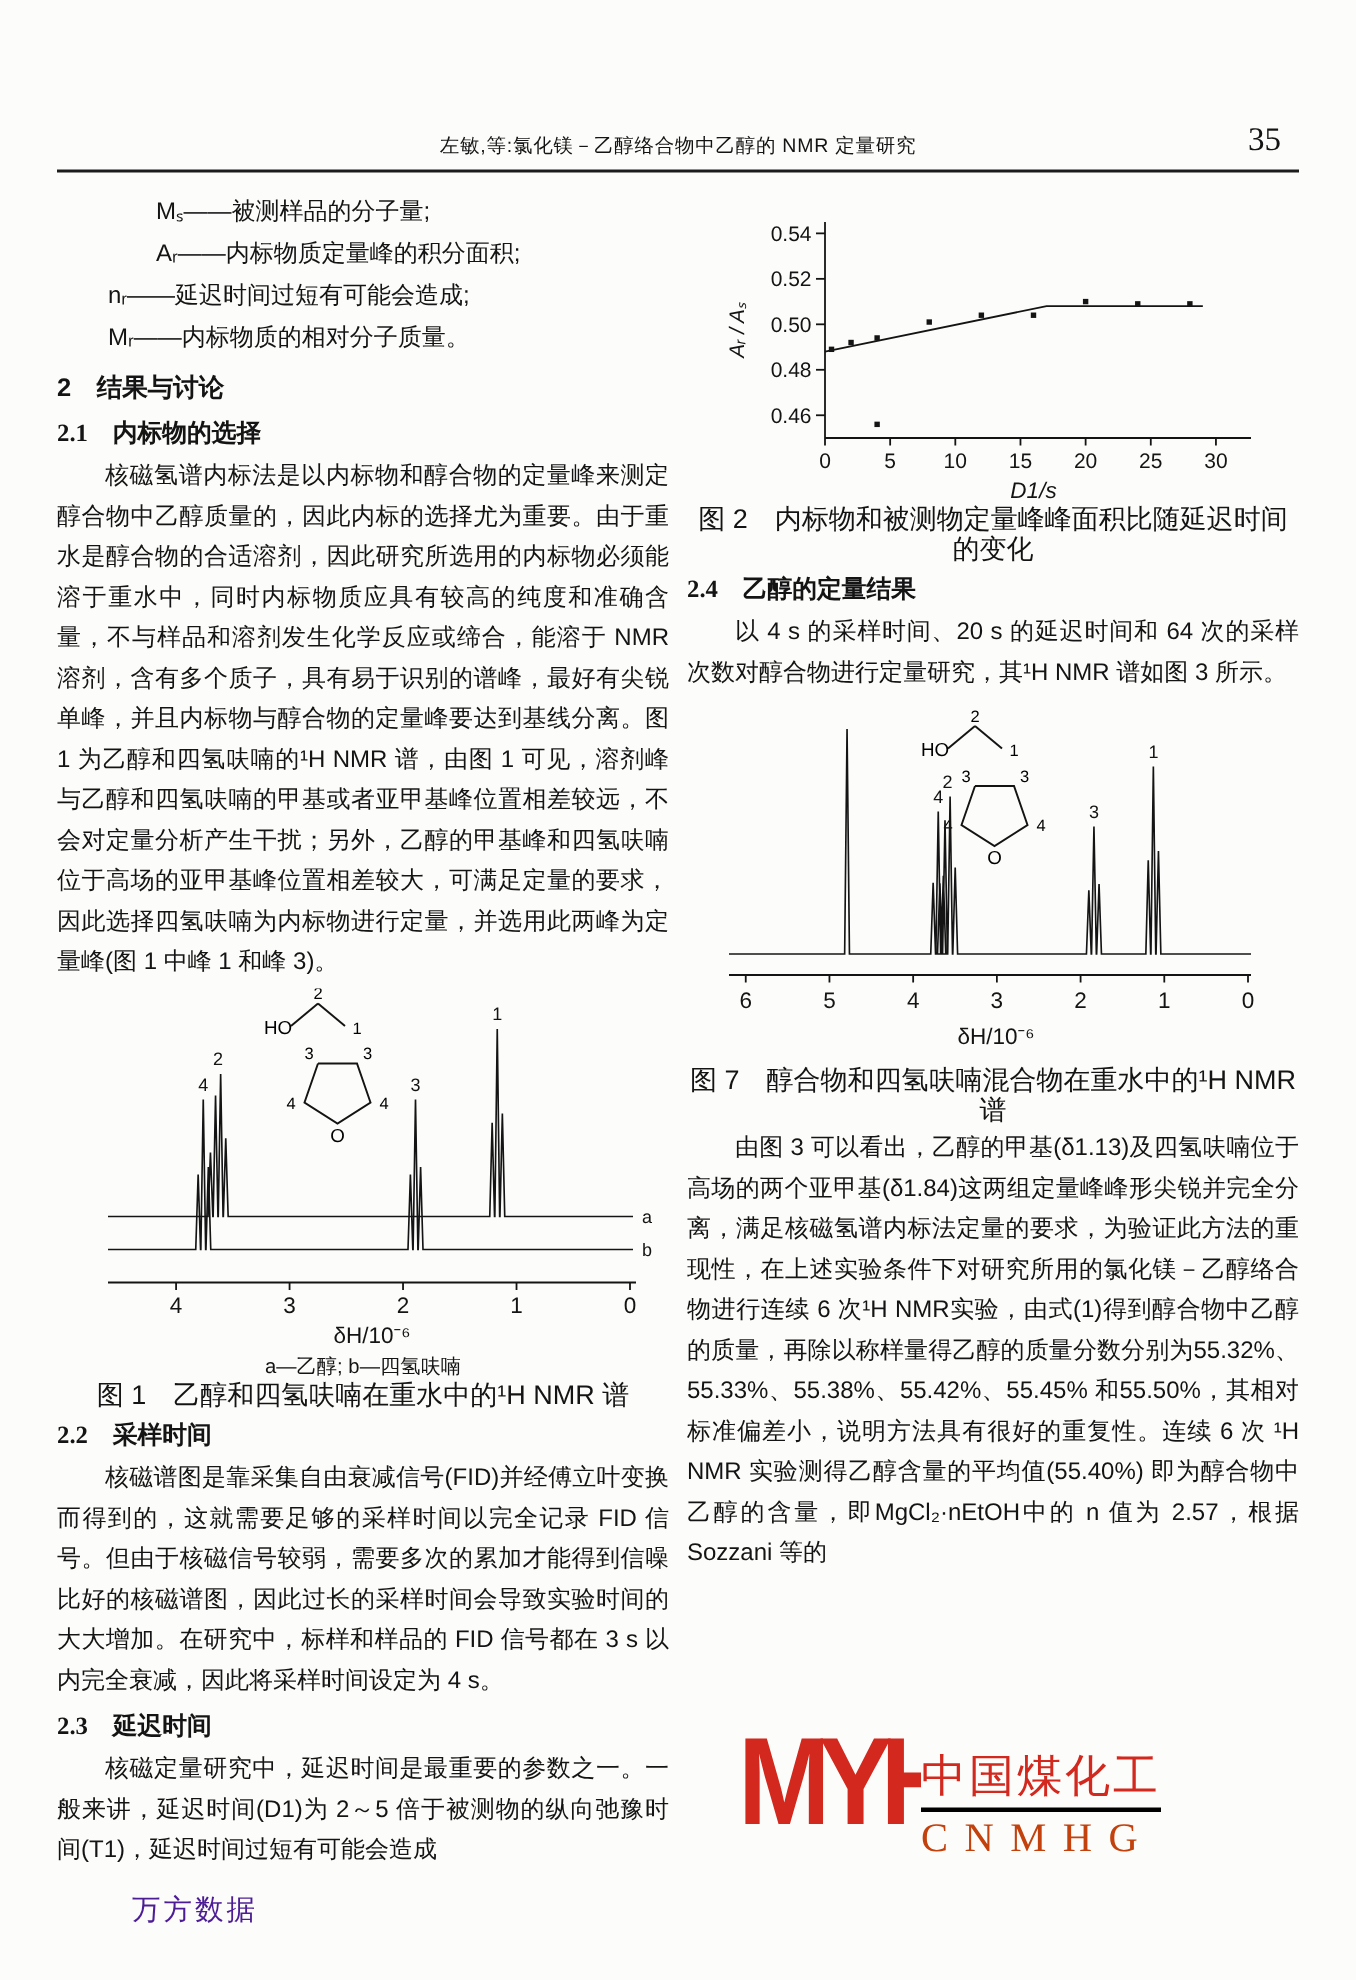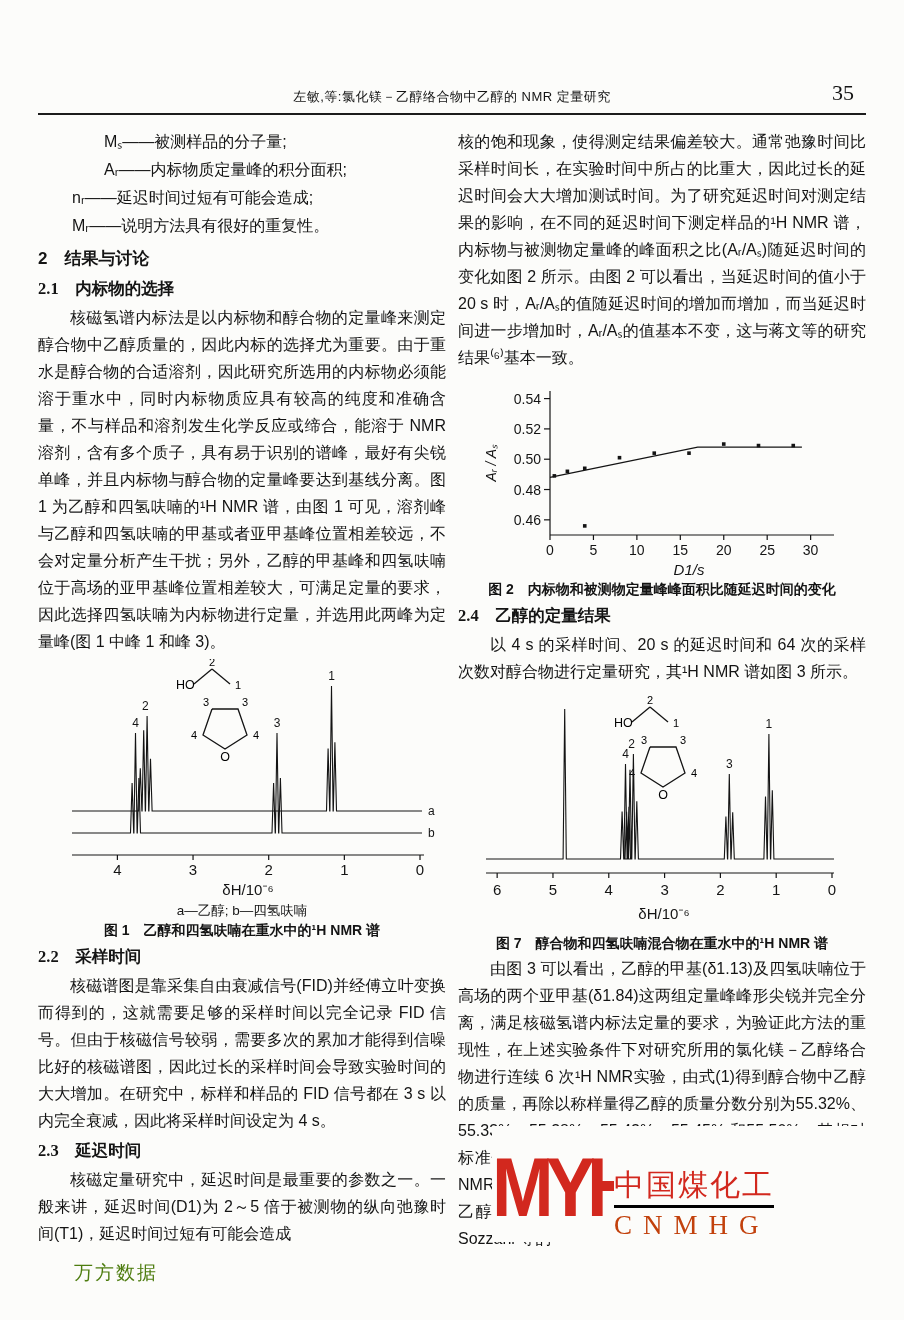--- a/index.html
+++ b/index.html
@@ -17,22 +17,22 @@
   .defs div{text-indent:0}
   .defs div:nth-child(1),.defs div:nth-child(2){padding-left:66px}
   .defs div:nth-child(3),.defs div:nth-child(4){padding-left:34px}
   .defs div:nth-child(5){padding-left:50px}
   h2{font-size:17px;font-weight:bold;margin:5px 0 3px;text-indent:0;line-height:27px}
   h3{font-size:16.5px;font-weight:600;font-family:"Liberation Serif",serif;
      margin:3px 0 2px;text-indent:0;line-height:27px}
   .figure{text-align:center;margin:4px 0 2px}
   .figure svg{display:block;margin:0 auto}
   .fig-legend{font-size:13.5px;line-height:19px}
-  .fig-caption{font-size:14px;font-weight:bold;line-height:20px;margin-bottom:2px}
-  .footer-mark{position:absolute;left:74px;top:1260px;font-size:19px;color:#4d7c0f;letter-spacing:2px}
+  .fig-caption{font-size:18px;font-weight:normal;line-height:20px;margin-bottom:2px}
+  .footer-mark{position:absolute;left:88px;top:1260px;font-size:19px;color:#4c1d95;letter-spacing:2px}
   .watermark{position:absolute;left:492px;top:1126px;width:376px;height:116px;background:#fcfcfa;
              display:flex;align-items:flex-end}
   .wm-logo{width:122px;height:110px;color:#d2281e;font-weight:bold;font-size:74px;line-height:100px;
            letter-spacing:-8px;transform:scaleY(1.12);transform-origin:top left;overflow:hidden}
   .wm-right{flex:1;padding-top:6px}
   .wm-cn{color:#d2281e;font-size:30px;line-height:36px;letter-spacing:2px;
          border-bottom:3px solid #000000;display:inline-block;padding-bottom:2px}
   .wm-en{color:#c2410c;font-size:27px;line-height:34px;letter-spacing:11px;font-family:Liberation Serif, serif}
 </style>
 </head>
@@ -46,21 +46,21 @@
   </div>
   <div class="rule"></div>
 
   <div class="columns">
 
     <div class="col">
       <div class="defs">
         <div>Mₛ——被测样品的分子量;</div>
         <div>Aᵣ——内标物质定量峰的积分面积;</div>
         <div>nᵣ——延迟时间过短有可能会造成;</div>
-        <div>Mᵣ——说明方法具有很好的重复性。</div>
+        <div>Mᵣ——内标物质的相对分子质量。</div>
       </div>
 
       <h2>2　结果与讨论</h2>
       <h3>2.1　内标物的选择</h3>
       <p>核磁氢谱内标法是以内标物和醇合物的定量峰来测定醇合物中乙醇质量的，因此内标的选择尤为重要。由于重水是醇合物的合适溶剂，因此研究所选用的内标物必须能溶于重水中，同时内标物质应具有较高的纯度和准确含量，不与样品和溶剂发生化学反应或缔合，能溶于 NMR 溶剂，含有多个质子，具有易于识别的谱峰，最好有尖锐单峰，并且内标物与醇合物的定量峰要达到基线分离。图 1 为乙醇和四氢呋喃的¹H NMR 谱，由图 1 可见，溶剂峰与乙醇和四氢呋喃的甲基或者亚甲基峰位置相差较远，不会对定量分析产生干扰；另外，乙醇的甲基峰和四氢呋喃位于高场的亚甲基峰位置相差较大，可满足定量的要求，因此选择四氢呋喃为内标物进行定量，并选用此两峰为定量峰(图 1 中峰 1 和峰 3)。</p>
 
       <div class="figure">
         <svg id="fig1-svg" width="396" height="242" viewBox="0 0 396 242">
 
           <g stroke="#141414" stroke-width="1.3">
@@ -107,21 +107,20 @@
       </div>
 
       <h3>2.2　采样时间</h3>
       <p>核磁谱图是靠采集自由衰减信号(FID)并经傅立叶变换而得到的，这就需要足够的采样时间以完全记录 FID 信号。但由于核磁信号较弱，需要多次的累加才能得到信噪比好的核磁谱图，因此过长的采样时间会导致实验时间的大大增加。在研究中，标样和样品的 FID 信号都在 3 s 以内完全衰减，因此将采样时间设定为 4 s。</p>
 
       <h3>2.3　延迟时间</h3>
       <p>核磁定量研究中，延迟时间是最重要的参数之一。一般来讲，延迟时间(D1)为 2～5 倍于被测物的纵向弛豫时间(T1)，延迟时间过短有可能会造成</p>
     </div>
 
     <div class="col">
-      <p class="noindent">核的饱和现象，使得测定结果偏差较大。通常弛豫时间比采样时间长，在实验时间中所占的比重大，因此过长的延迟时间会大大增加测试时间。为了研究延迟时间对测定结果的影响，在不同的延迟时间下测定样品的¹H NMR 谱，内标物与被测物定量峰的峰面积之比(Aᵣ/Aₛ)随延迟时间的变化如图 2 所示。由图 2 可以看出，当延迟时间的值小于 20 s 时，Aᵣ/Aₛ的值随延迟时间的增加而增加，而当延迟时间进一步增加时，Aᵣ/Aₛ的值基本不变，这与蒋文等的研究结果⁽⁶⁾基本一致。</p>
 
       <div class="figure">
         <svg id="fig2-svg" width="372" height="204" viewBox="0 0 372 204">
             <line x1="74" y1="16" x2="74" y2="160" stroke="#141414" stroke-width="1.2"></line>
             <line x1="74" y1="160" x2="358" y2="160" stroke="#141414" stroke-width="1.2"></line>
             <line x1="68" y1="144.8421052631579" x2="74" y2="144.8421052631579" stroke="#141414" stroke-width="1.2"></line>
             <text x="65" y="149.8421052631579" font-size="14" text-anchor="end" fill="#141414">0.46</text>
             <line x1="68" y1="114.52631578947374" x2="74" y2="114.52631578947374" stroke="#141414" stroke-width="1.2"></line>
             <text x="65" y="119.52631578947374" font-size="14" text-anchor="end" fill="#141414">0.48</text>
             <line x1="68" y1="84.21052631578951" x2="74" y2="84.21052631578951" stroke="#141414" stroke-width="1.2"></line>

